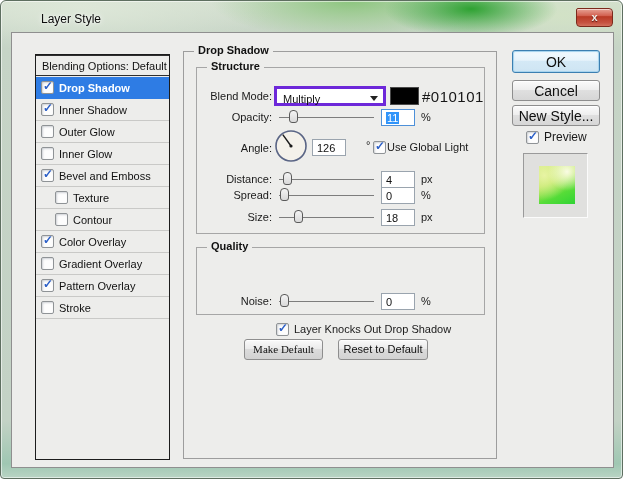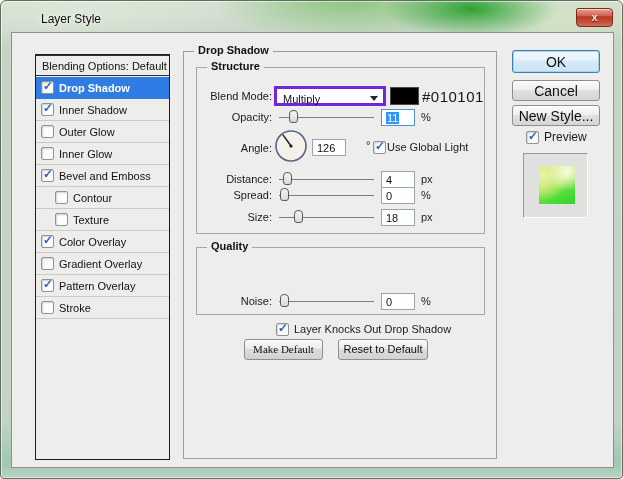--- a/index.html
+++ b/index.html
@@ -229,25 +229,25 @@
     <span class="lbl">Inner Glow</span>
   </div>
           <div class="srow">
     <span class="cb checked">
               <span class="mark">✓</span>
             </span>
     <span class="lbl">Bevel and Emboss</span>
   </div>
           <div class="srow indent">
     <span class="cb"></span>
+    <span class="lbl">Texture</span>
+  </div>
+          <div class="srow indent">
+    <span class="cb"></span>
     <span class="lbl">Contour</span>
-  </div>
-          <div class="srow indent">
-    <span class="cb"></span>
-    <span class="lbl">Texture</span>
   </div>
           <div class="srow">
     <span class="cb checked">
               <span class="mark">✓</span>
             </span>
     <span class="lbl">Color Overlay</span>
   </div>
           <div class="srow">
     <span class="cb"></span>
     <span class="lbl">Gradient Overlay</span>

